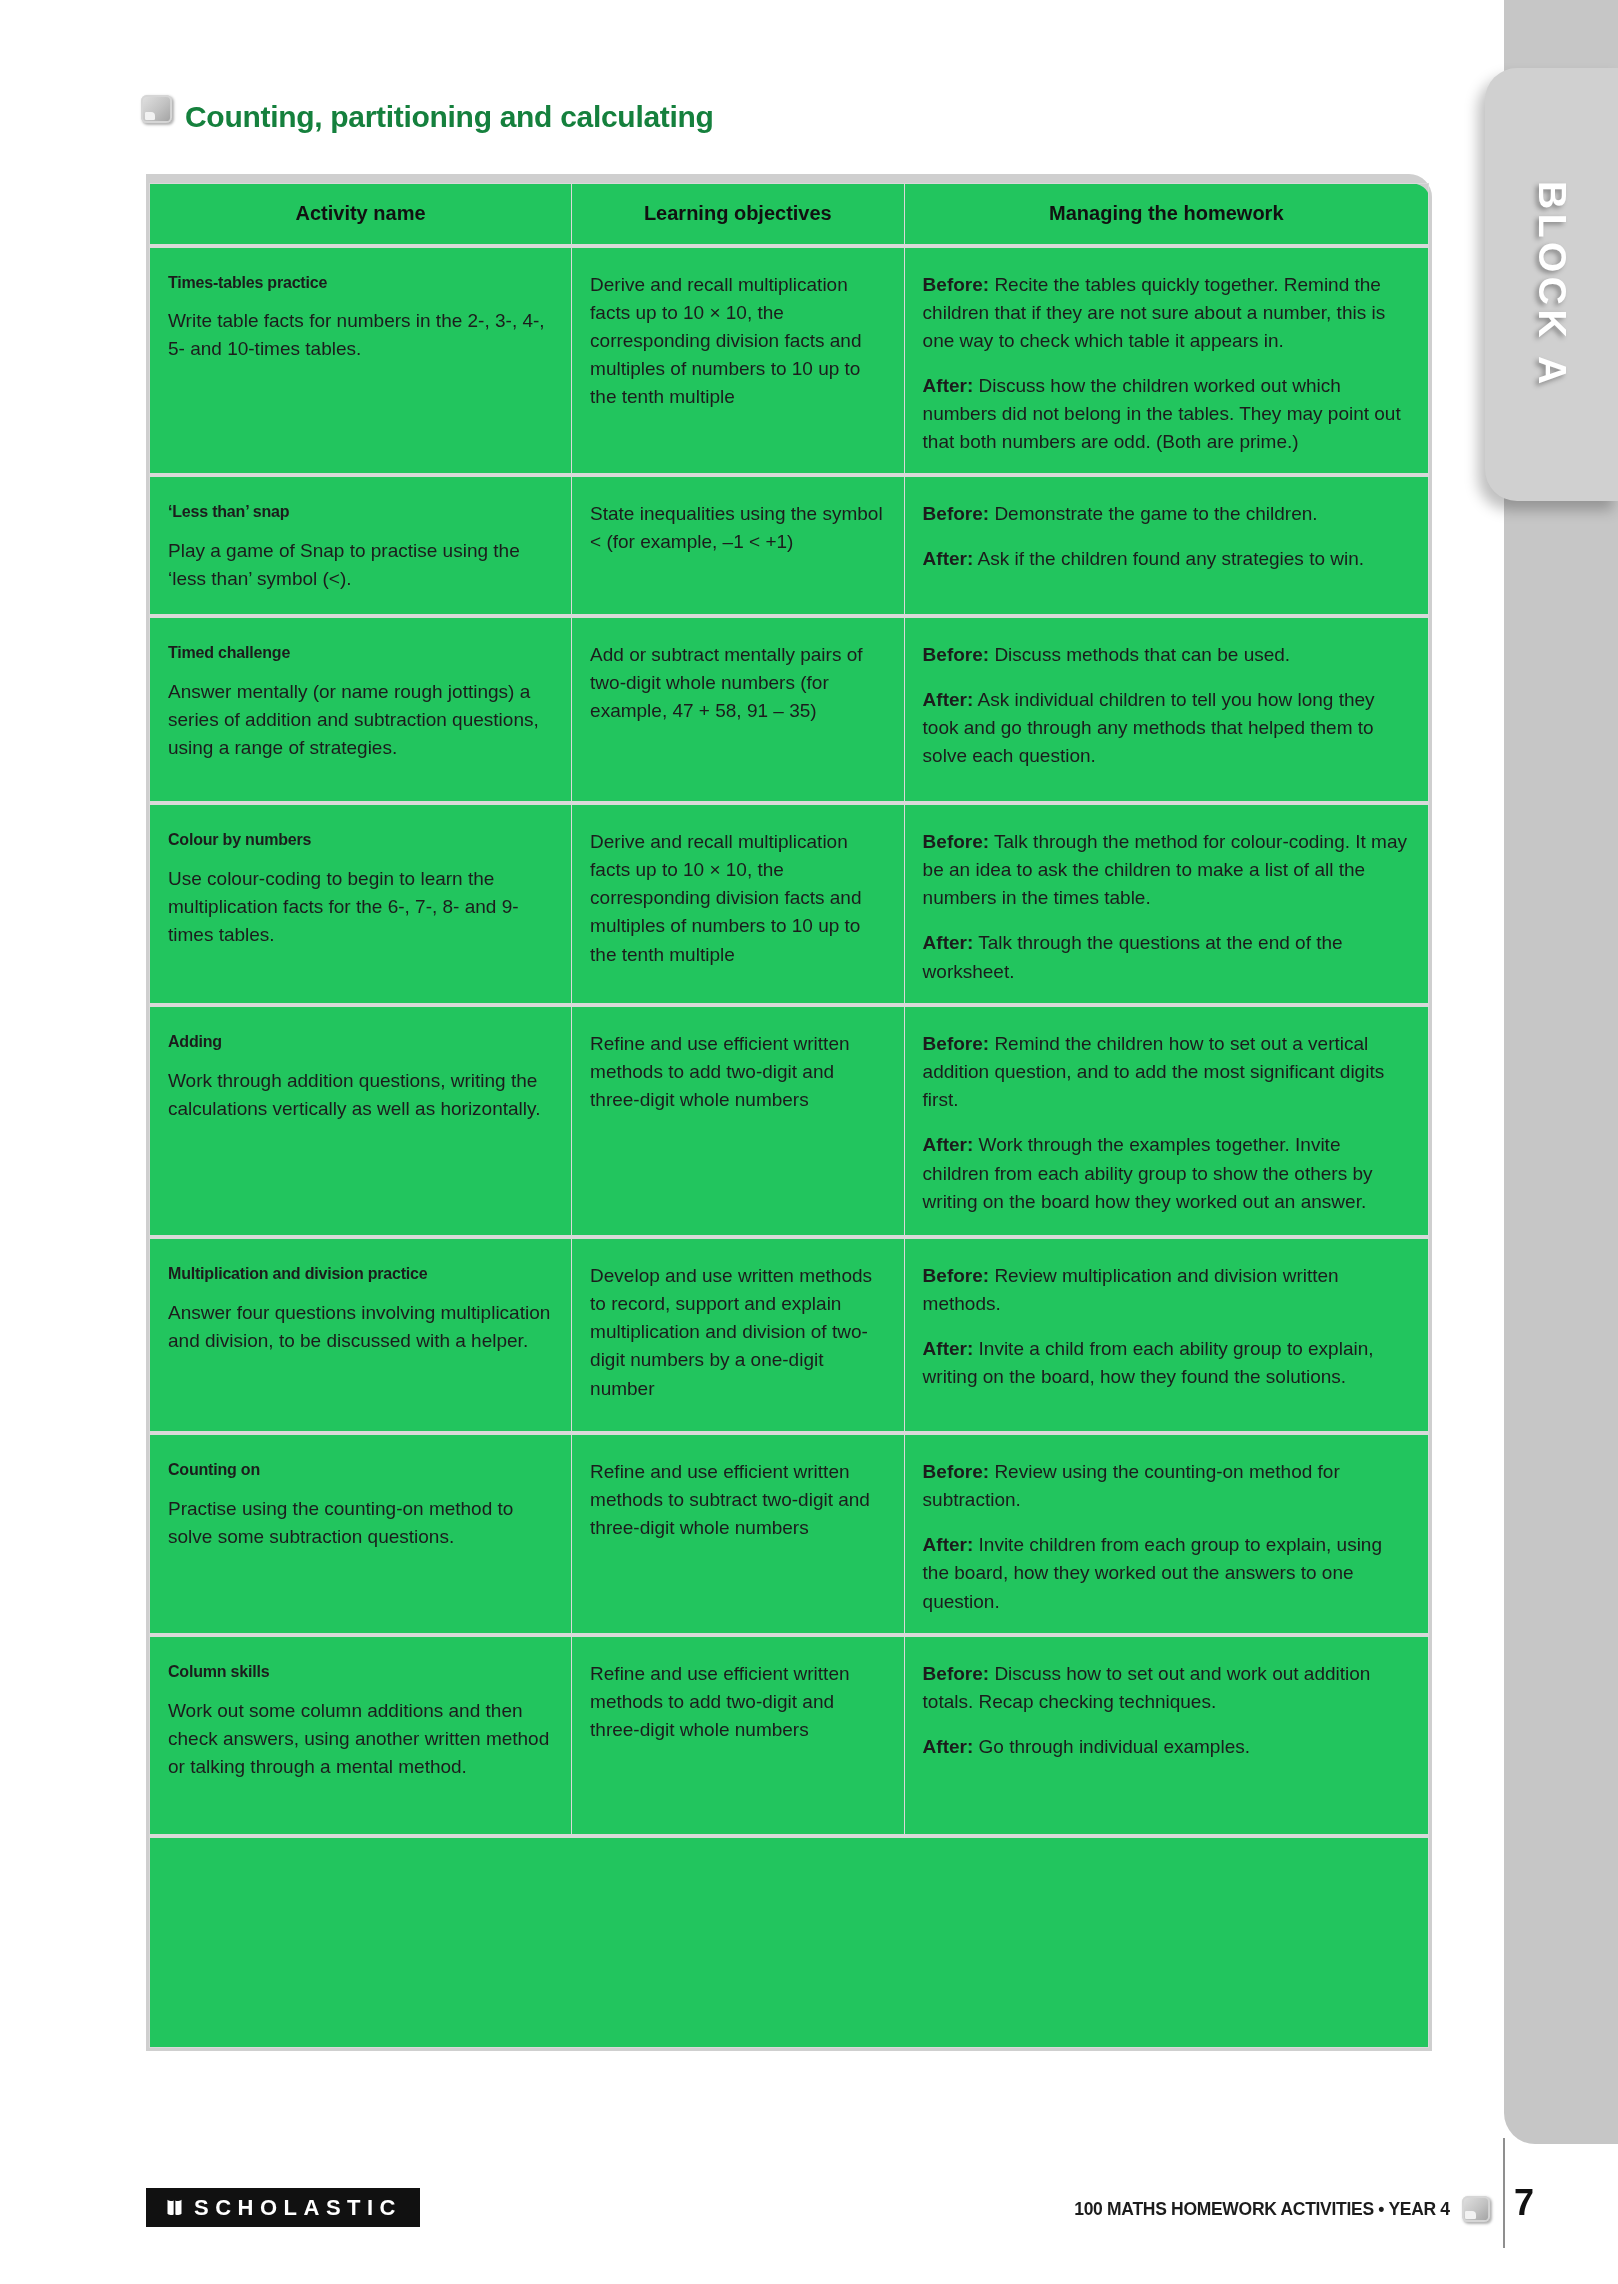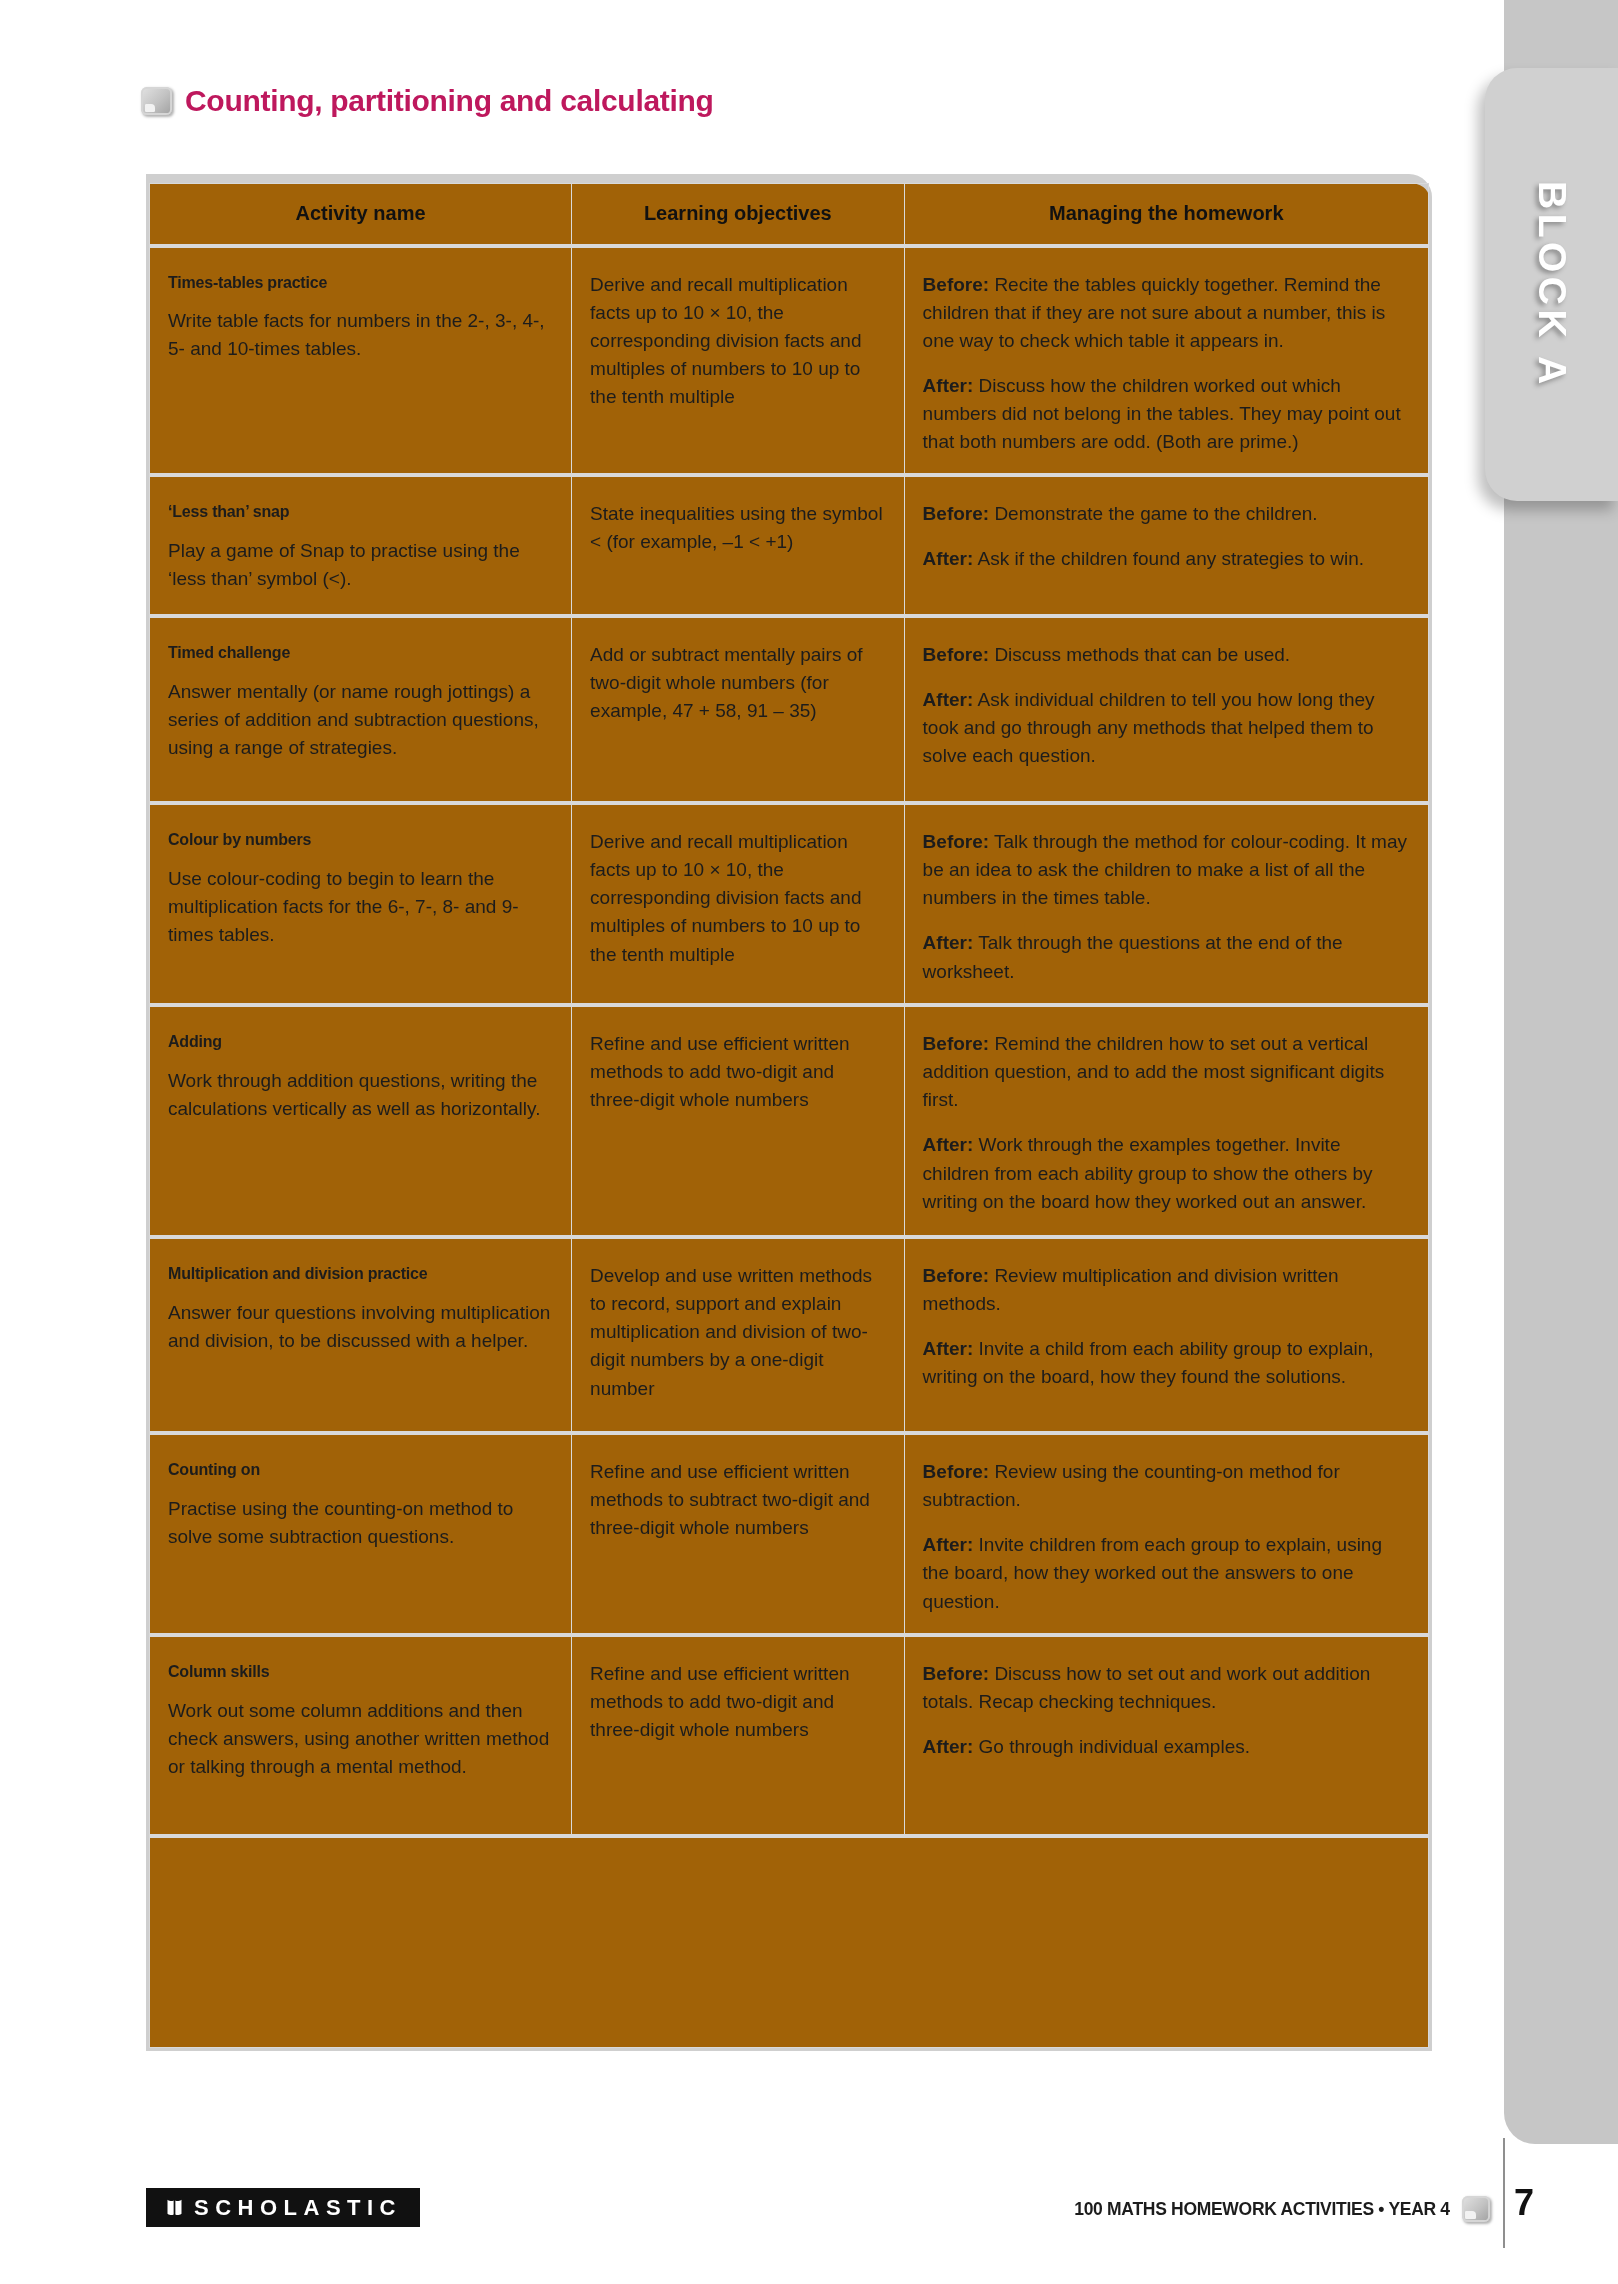--- a/index.html
+++ b/index.html
@@ -43,28 +43,28 @@
     width:31px; height:28.5px; border-radius:5.8px;
     background:linear-gradient(135deg,#e3e3e3 0%,#c2c2c2 55%,#9f9f9f 100%);
     box-shadow:1.3px 1.9px 2.6px rgba(0,0,0,.3), inset 0 0 0 1.9px #d6d6d6;
     position:relative; flex:0 0 auto;
   }
   .booklet-icon::after{
     content:""; position:absolute; left:3.9px; bottom:3.2px; width:10.4px; height:7.8px;
     background:#f2f2f2; border-radius:1.3px 3.9px 1.3px 1.3px;
   }
   .page-title{
-    font-size:30px; font-weight:bold; color:#be185d; letter-spacing:-0.3px;
+    font-size:30px; font-weight:bold; color:#15803d; letter-spacing:-0.3px;margin-top:16px;
   }
 
   
   .table-wrap{
     position:absolute; left:146px; top:174px; width:1286px;
     border:3.2px solid #cfcfcf; border-top:9px solid #cfcfcf;
-    border-radius:0 23px 0 0; background:#a16207; z-index:0;
+    border-radius:0 23px 0 0; background:#22c55e; z-index:0;
   }
   table.activity-table{ width:100%; border-collapse:collapse; table-layout:fixed; }
   .activity-table th, .activity-table td{
     border:1.9px solid #d9d9d9; vertical-align:top; text-align:left;
   }
   .activity-table th{
     height:62px; vertical-align:middle; text-align:center;
     font-size:20px; font-weight:bold; color:#111;
   }
   tr.section-row td{

